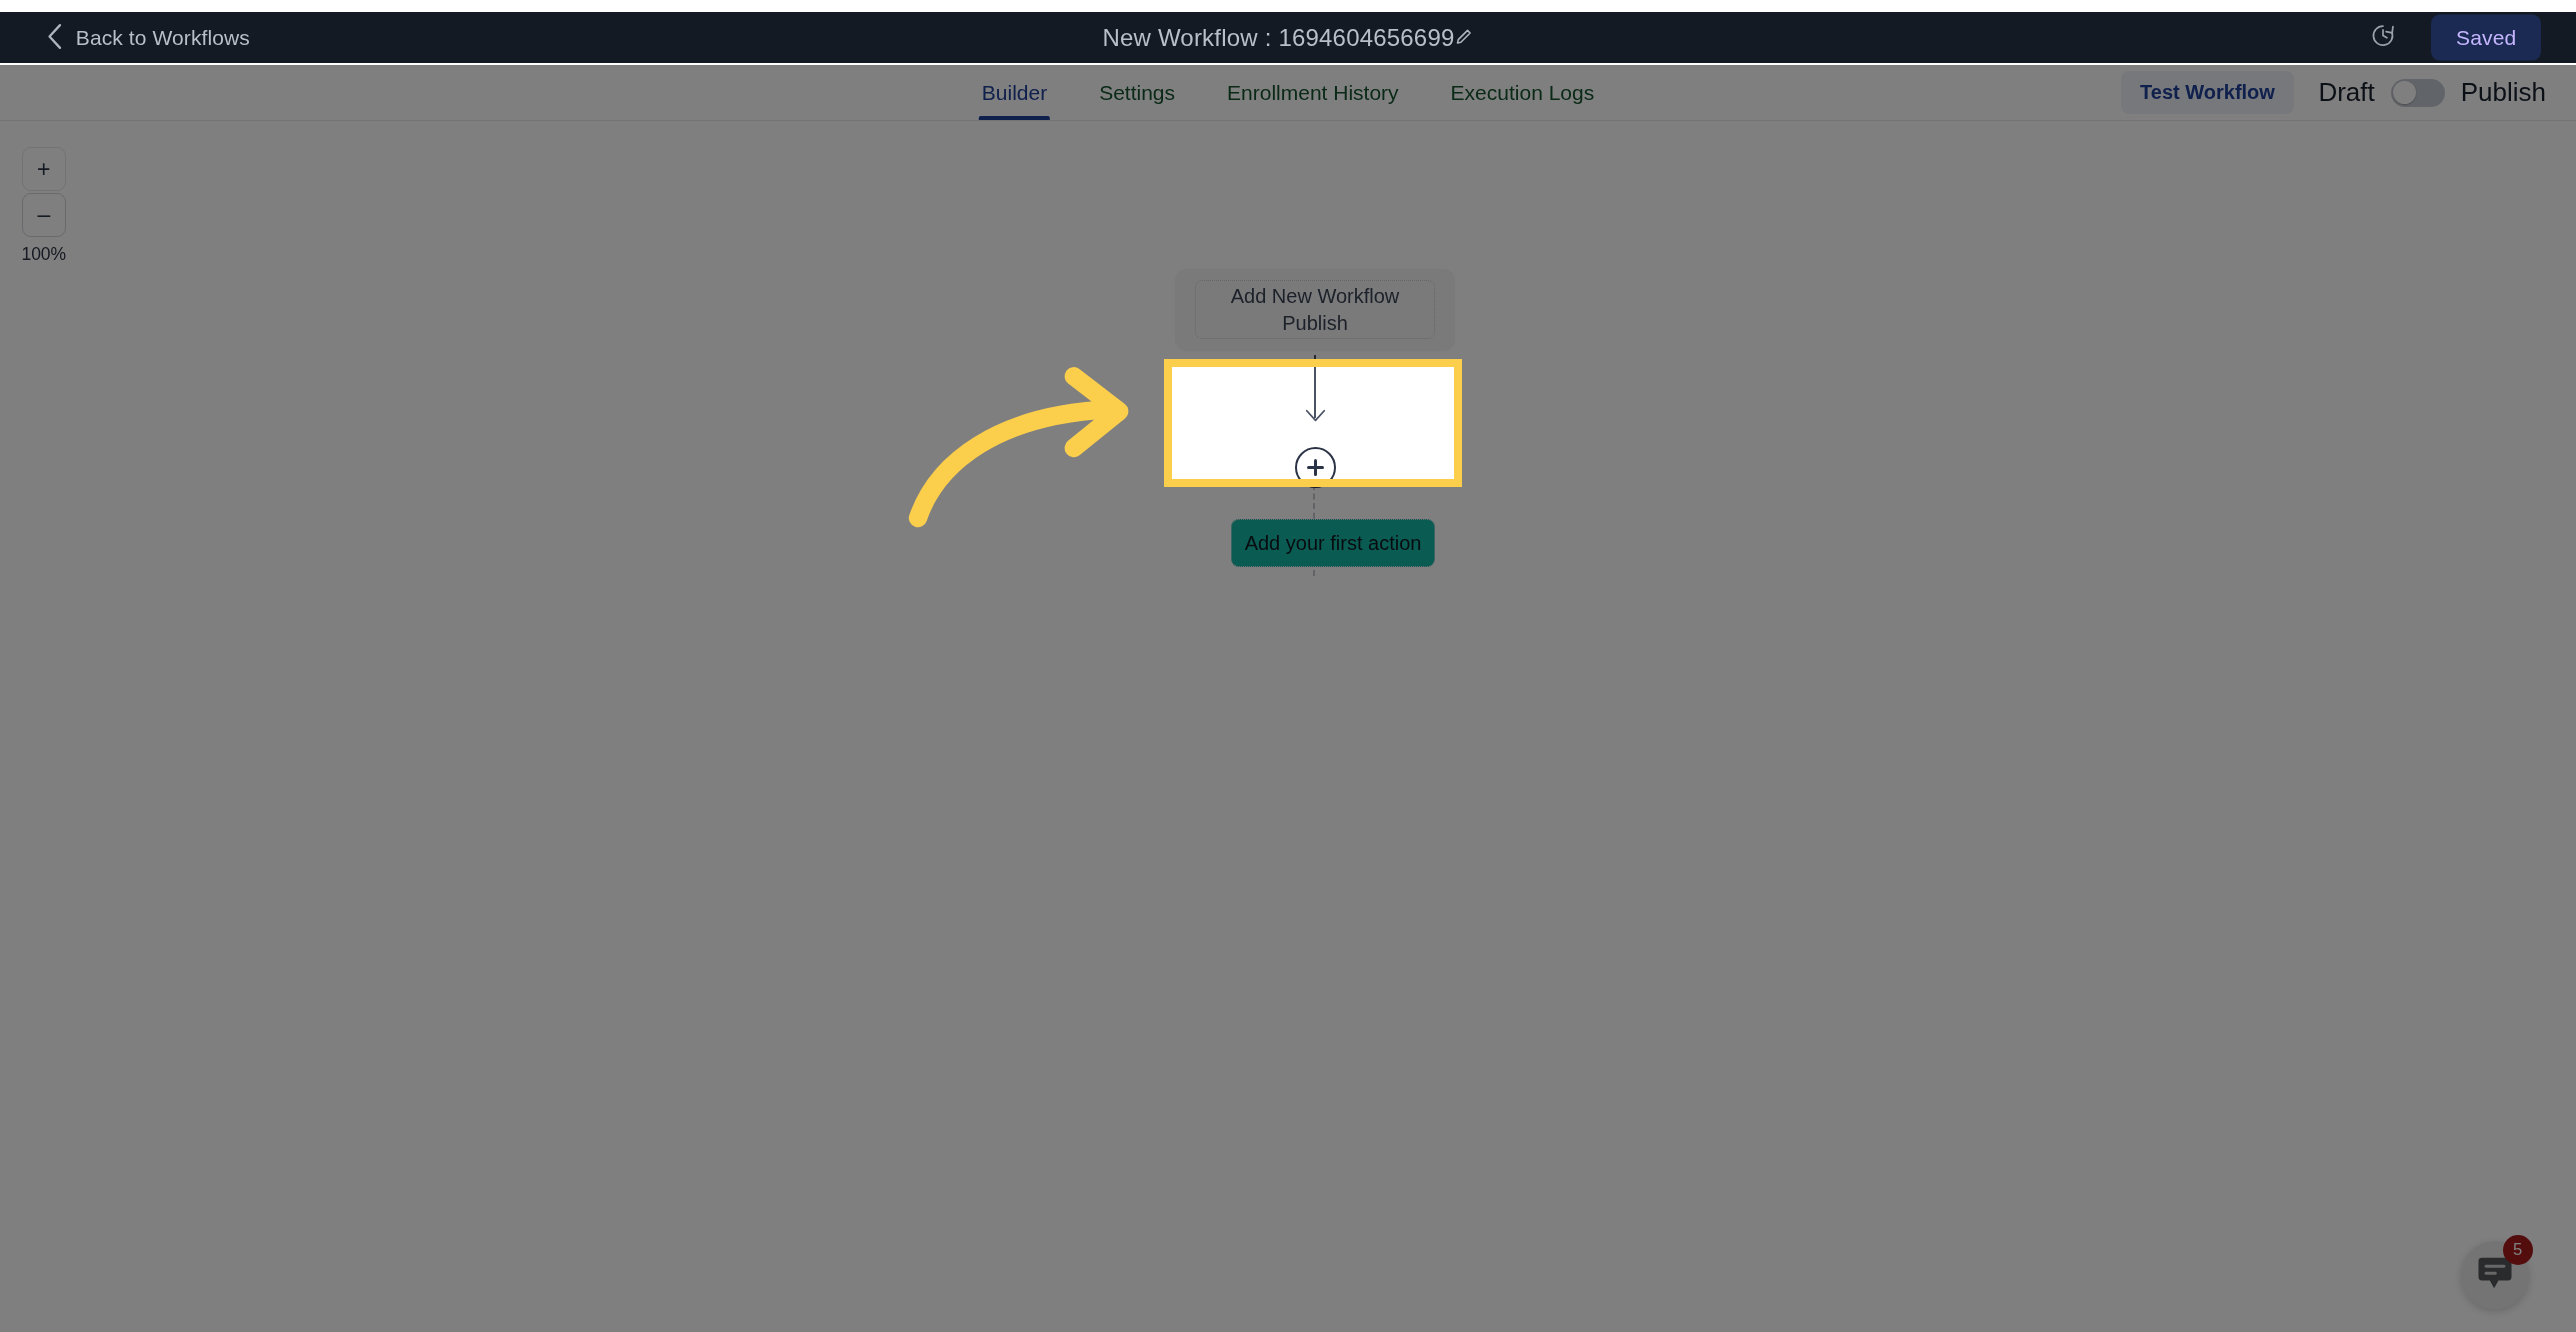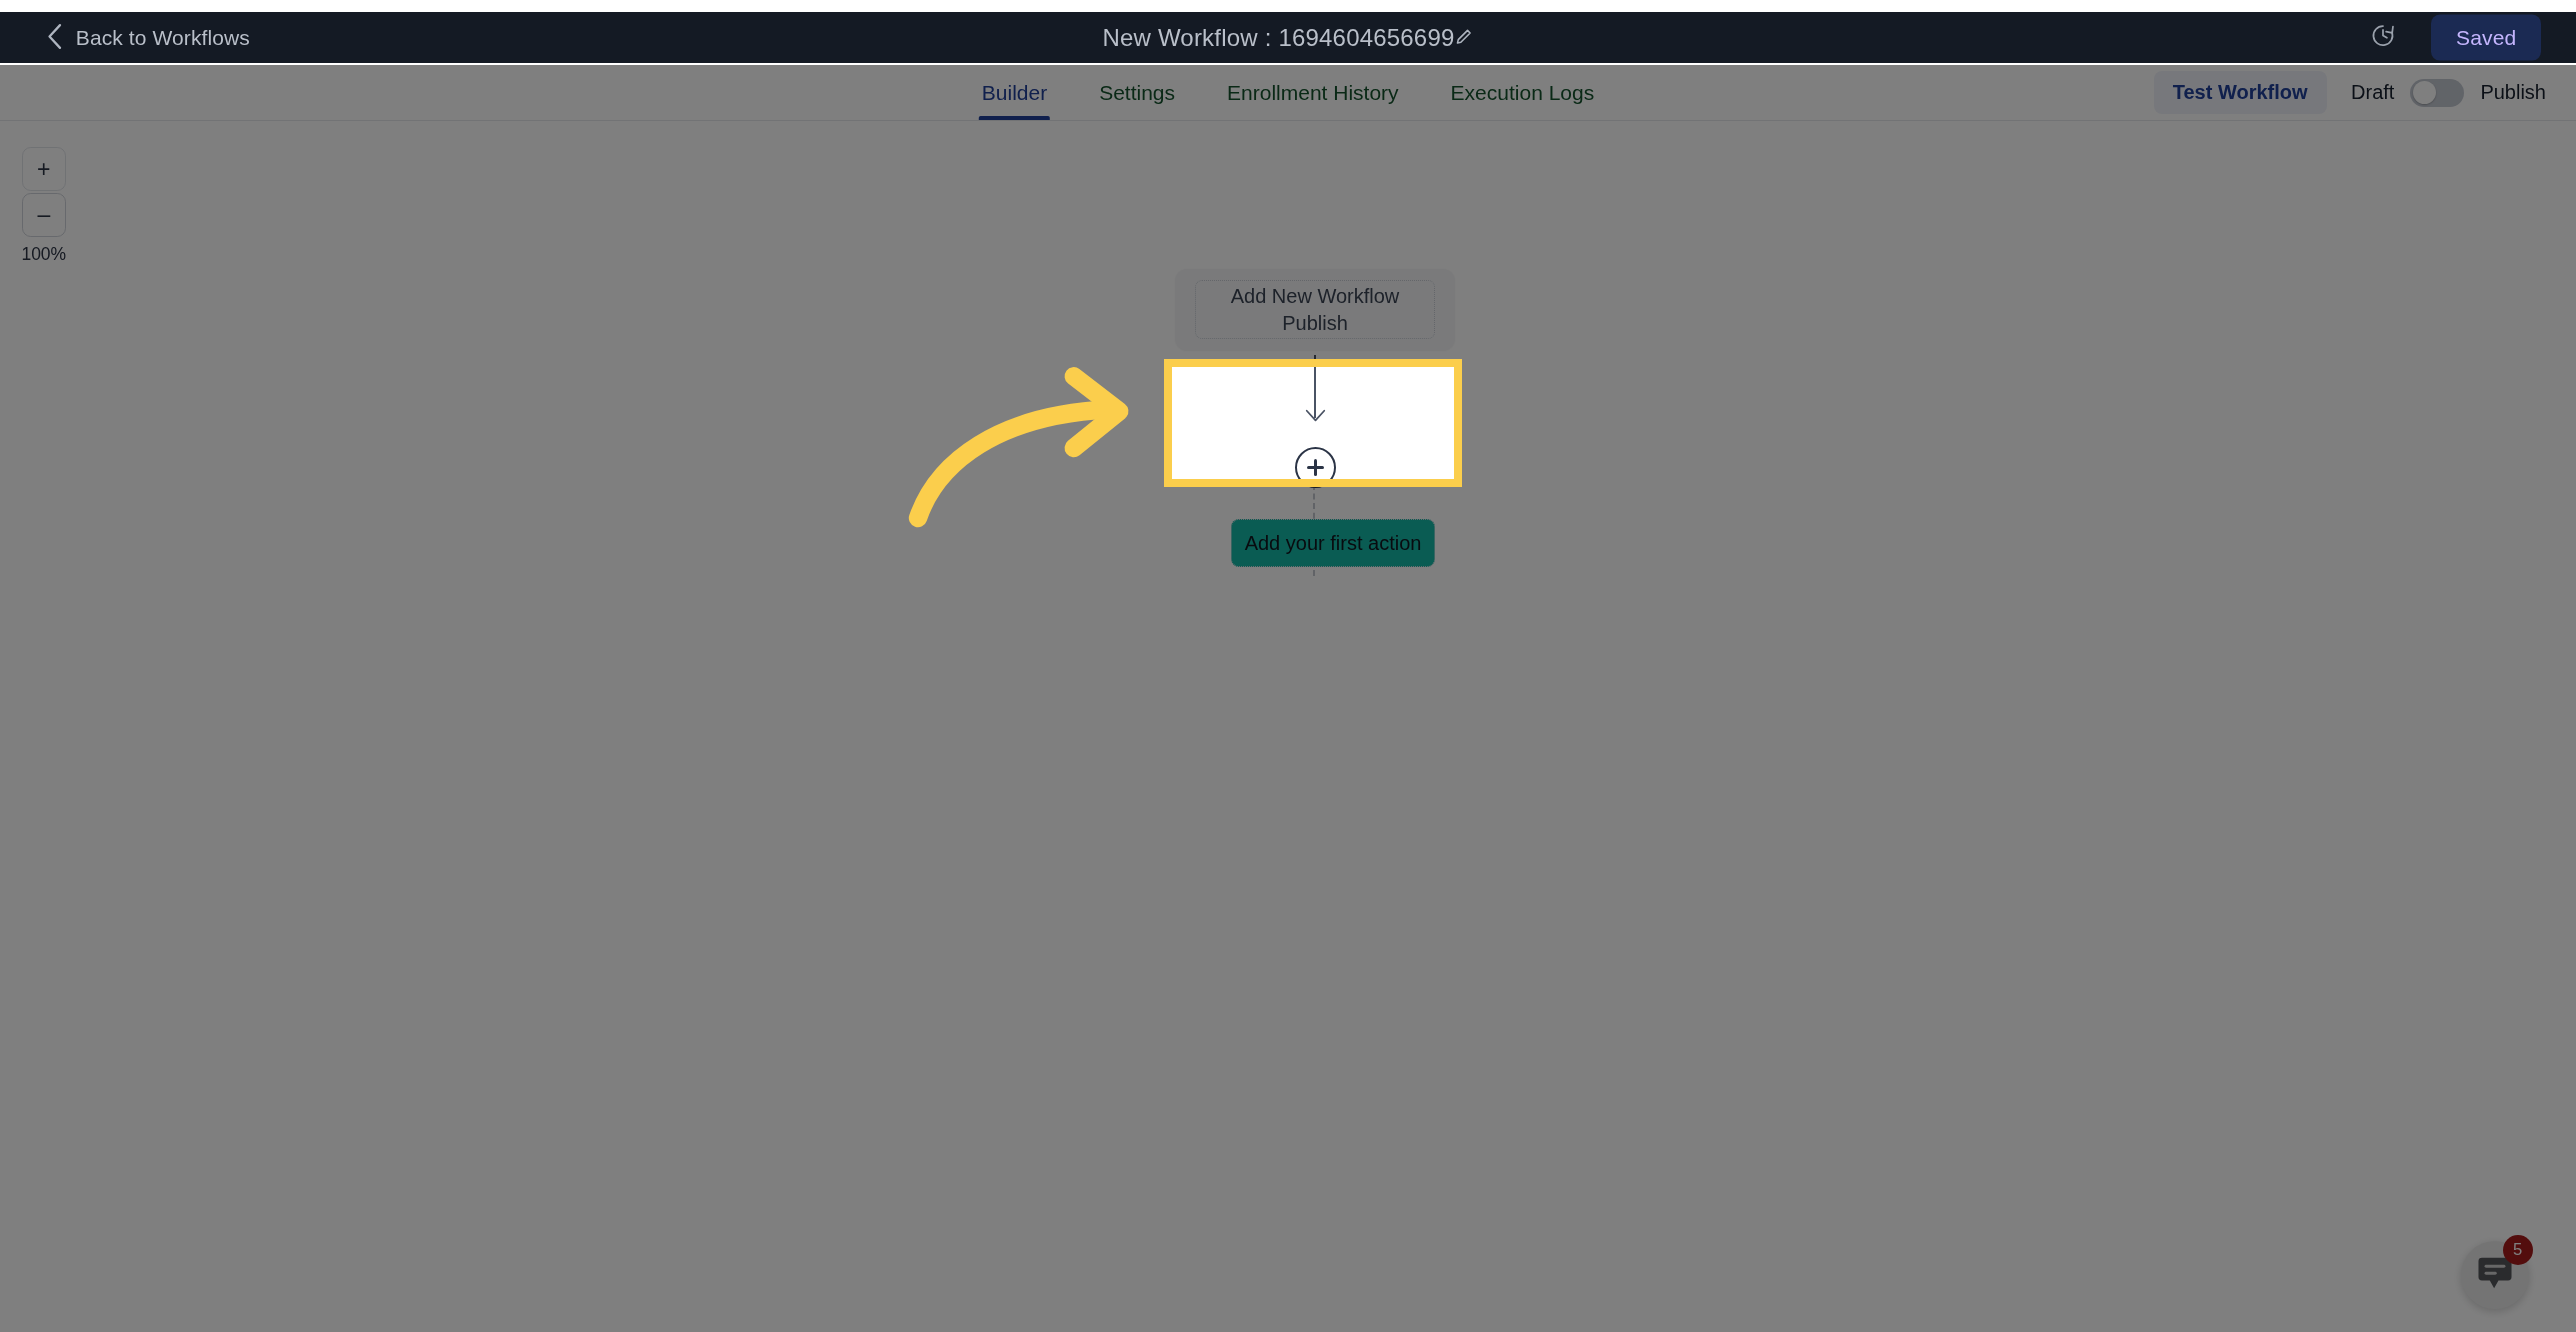--- a/index.html
+++ b/index.html
@@ -64,21 +64,21 @@
   .tabbar-right{
     position:absolute;right:30px;top:0;height:55px;
     display:flex;align-items:center;gap:24.5px;
   }
   .test-wf-btn{
     background:#eef1f8;color:#21409a;border:none;border-radius:8px;
     font-family:"Liberation Sans", sans-serif;
     font-size:20px;font-weight:bold;padding:9.6px 19px;cursor:pointer;white-space:nowrap;
   }
   .publish-group{display:flex;align-items:center;gap:16px;}
-  .pg-label{font-size:20px;color:#17202e;white-space:nowrap;}
+  .pg-label{font-size:26px;color:#17202e;white-space:nowrap;}
   .toggle{
     width:54px;height:28px;border-radius:16px;background:#c3c8d1;
     position:relative;cursor:pointer;flex:none;
   }
   .toggle .knob{
     position:absolute;left:2.6px;top:2.6px;width:23px;height:23px;border-radius:50%;
     background:#ffffff;box-shadow:0 0.9px 1.8px rgba(0,0,0,.25);
   }
 
   

